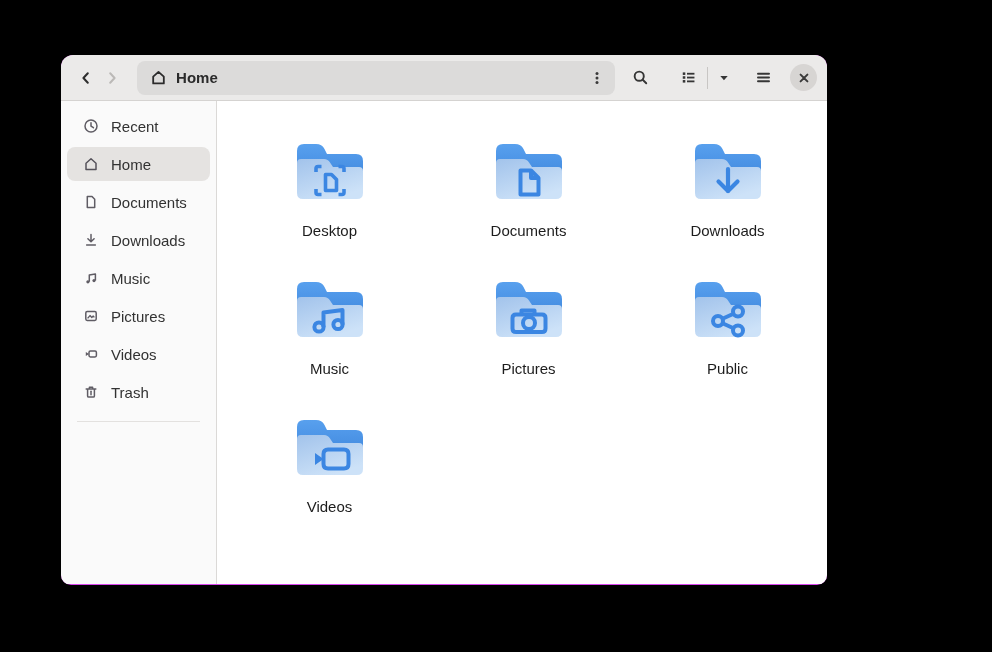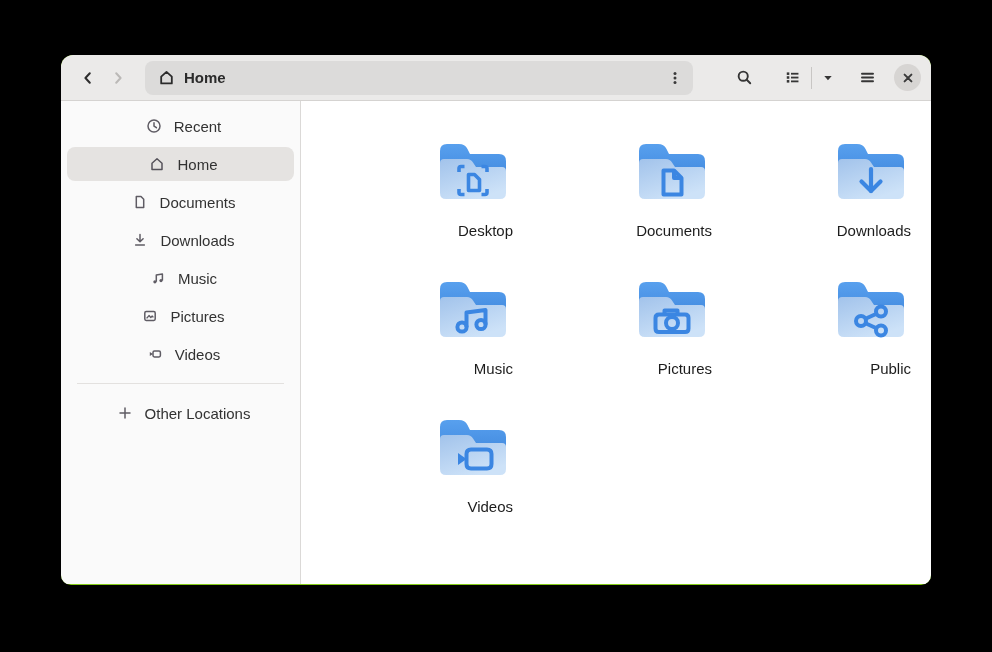--- a/index.html
+++ b/index.html
@@ -1,20 +1,20 @@
 <!DOCTYPE html>
 <html><head>
 <meta charset="utf-8">
 <style>
   * { margin:0; padding:0; box-sizing:border-box; }
   html,body { width:992px; height:652px; background:#000; font-family:"Liberation Sans", sans-serif; overflow:hidden; }
 
   .window {
-    position:absolute; left:61px; top:55px; width:870px; height:530px;
-    border-radius:12px 12px 10px 10px; overflow:hidden; background:#84cc16;
+    position:absolute; left:61px; top:55px; width:766px; height:530px;
+    border-radius:12px 12px 10px 10px; overflow:hidden; background:#d946ef;
     box-shadow:0 10px 34px rgba(0,0,0,.55);
   }
 
   
   .headerbar {
     height:46px; background:#ebeae9; border-bottom:1px solid #d5d3d1;
     display:flex; align-items:center; padding:0 10px 0 12px;
   }
   .nav-btn { width:30px; height:30px; border-radius:6px; display:flex; align-items:center; justify-content:center; cursor:pointer; }
   .pathbar {
@@ -33,29 +33,29 @@
   }
 
   
   .window-body { display:flex; height:483px; }
   .sidebar {
     width:240px; background:#fafafa; border-right:1px solid #dbd9d7;
     padding:8px 6px; display:flex; flex-direction:column;
   }
   .side-item {
     height:34px; margin-bottom:4px; border-radius:8px; display:flex; align-items:center;
-    padding:0 10px 0 16px; cursor:pointer; color:#323232; font-size:15px;justify-content:center;
+    padding:0 10px 0 16px; cursor:pointer; color:#323232; font-size:15px;
   }
   .side-item.selected { background:#e5e3e1; }
   .side-item .lbl { margin-left:12px; }
   .side-sep { height:1px; background:#e3e1df; margin:8px 10px 12px 10px; }
 
   .content { flex:1; background:#ffffff; padding:35px 0 0 13px; }
   .grid { display:grid; grid-template-columns:repeat(3,199px); grid-auto-rows:138px; }
-  .cell { display:flex; flex-direction:column; align-items:flex-end; cursor:pointer; }
+  .cell { display:flex; flex-direction:column; align-items:center; cursor:pointer; }
   .cell .flabel { margin-top:14px; font-size:15px; color:#1c1c1c; }
 
   svg { display:block; }
 </style>
 </head>
 <body>
 
 <svg width="0" height="0" aria-hidden="true">
   <defs>
     <linearGradient id="gb" x1="0" y1="0" x2="0" y2="1">
@@ -223,31 +223,34 @@
       <div class="side-item">
         <span>
             <svg width="16" height="16" viewBox="0 0 16 16">
               <rect x="6" y="5.1" width="7.4" height="5.8" rx="1.4" fill="none" stroke="#5f5c64" stroke-width="1.5"></rect>
               <path d="M6 8 L2.8 6.1 V9.9 Z" fill="#5f5c64"></path>
             </svg>
           </span>
         <span class="lbl">Videos</span>
       </div>
 
+      <div class="side-item">
+        <span>
+            <svg width="16" height="16" viewBox="0 0 16 16">
+              <path d="M4.6 5 V12 Q4.6 13.1 5.7 13.1 H10.3 Q11.4 13.1 11.4 12 V5" fill="none" stroke="#5f5c64" stroke-width="1.5"></path>
+              <path d="M3.2 4.9 H12.8" stroke="#5f5c64" stroke-width="1.5" stroke-linecap="round"></path>
+              <path d="M6.4 4.9 V3.2 H9.6 V4.9" fill="none" stroke="#5f5c64" stroke-width="1.5" stroke-linejoin="round"></path>
+              <path d="M8 7.2 V10.8" stroke="#5f5c64" stroke-width="1.5" stroke-linecap="round"></path>
+            </svg>
+          </span>
+        <span class="lbl">Trash</span>
+      </div>
 
       <div class="side-sep"></div>
 
-      <div class="side-item">
-        <span>
-            <svg width="16" height="16" viewBox="0 0 16 16">
-              <path d="M8 3 V13 M3 8 H13" stroke="#5f5c64" stroke-width="1.5" stroke-linecap="round"></path>
-            </svg>
-          </span>
-        <span class="lbl">Other Locations</span>
-      </div>
     </div>
 
     <div class="content">
       <div class="grid">
 
         <div class="cell">
           <span>
             <svg width="80" height="72" viewBox="0 0 80 72">
               <path d="M7 45 V15 Q7 8 14 8 H26 Q32 8 34.5 13 L37 18 H66 Q73 18 73 25 V45 Z" fill="url(#gb)"></path>
               <path d="M7 57 V27 Q7 23 11 23 H34 Q38 23 40 26.5 L43 31 H69 Q73 31 73 35 V57 Q73 63 67 63 H13 Q7 63 7 57 Z" fill="url(#gf)"></path>

